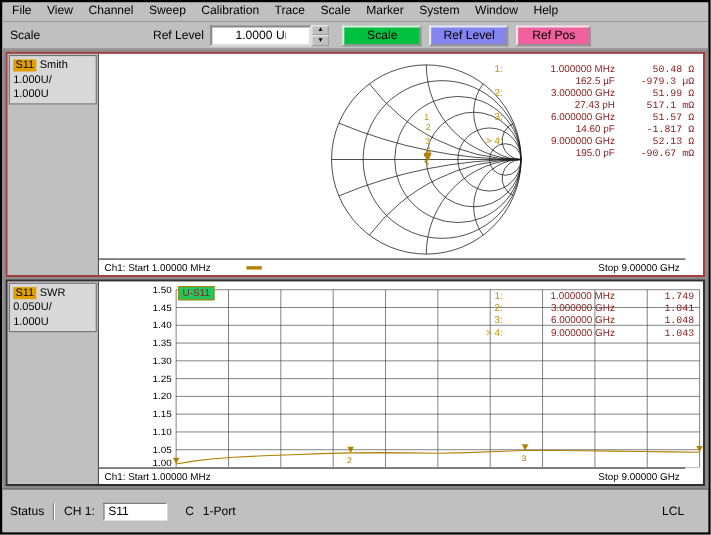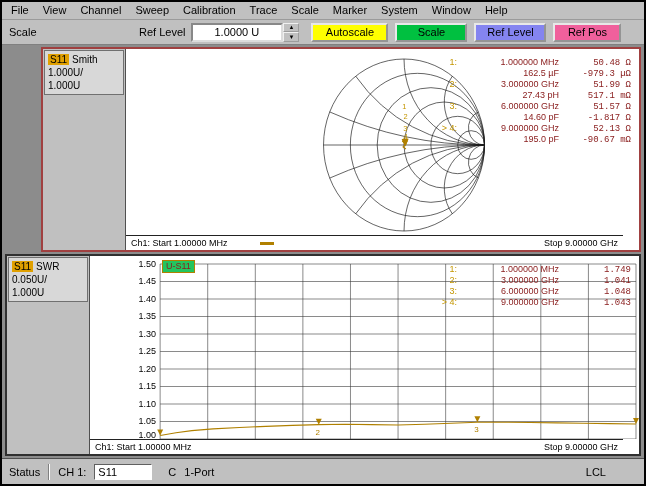--- a/index.html
+++ b/index.html
@@ -26,21 +26,21 @@
   .btn { height: 19px; border: 2px outset #e8e8e8; font-size: 11px; color: #000;
          font-family: "Liberation Sans", sans-serif; margin-right: 7px; cursor: default; }
   .btn-autoscale { width: 77px; background: var(--autoscale_button); }
   .btn-scale     { width: 72px; background: var(--scale_button); }
   .btn-reflevel  { width: 72px; background: var(--ref_level_button); }
   .btn-refpos    { width: 68px; background: var(--ref_pos_button); }
   
   .main { flex: 1; background: #8c8c8c; padding: 2px 3px; display: flex;
           flex-direction: column; gap: 2px; }
   .panel { display: flex; background: #c0c0c0; }
-  .panel-smith { height: 205px; border: 2px solid var(--active_panel_border); margin-left: 36px; }
+  .panel-smith { height: 205px; border: 2px solid var(--active_panel_border); }
   .panel-swr   { flex: 1; border: 2px solid #303030; }
   .sidebar { width: 83px; background: #c0c0c0; border-right: 1px solid #505050; }
   .trace-info { margin: 1px; background: #d8d8d8; border: 1px solid #707070;
                 padding: 2px 3px; font-size: 10px; color: #000; }
   .badge { background: var(--badge); padding: 0 2px; margin-right: 3px; }
   .ti-line { line-height: 13px; white-space: nowrap; }
   .plot { flex: 1; background: #fff; position: relative; overflow: hidden; }
   .plot svg { display: block; width: 100%; height: calc(100% - 15px); }
   .plot-footer { position: absolute; left: 0; right: 16px; bottom: 0; height: 15px;
                  background: #fff; border-top: 1px solid #222; display: flex;
@@ -51,32 +51,32 @@
                 background: var(--trace); margin-left: 32px; }
   .readout { position: absolute; top: 8px; right: 8px; font-size: 9px; }
   .ro-row { display: flex; height: 11px; align-items: baseline; white-space: nowrap; }
   .ro-num  { width: 30px;  text-align: right; color: var(--marker_number); }
   .ro-freq { width: 102px; text-align: right; color: var(--readout_text); }
   .ro-val  { width: 72px;  text-align: right; color: var(--readout_text); font-family: Liberation Mono, monospace; }
   .trace-tag { position: absolute; left: 72px; top: 4px; border: 1px solid var(--trace);
                background: #22c55e; color: var(--readout_text); font-size: 9px;
                line-height: 11px; padding: 0 3px; }
   
-  .statusbar { height: 26px; border-top: 1px solid #505050; display: flex;
+  .statusbar { height: 40px; border-top: 1px solid #505050; display: flex;
                align-items: center; font-size: 11px; color: #000; }
   .sb-status { margin-left: 7px; }
   .sep { width: 2px; height: 16px; border-left: 1px solid #808080;
          border-right: 1px solid #ffffff; margin: 0 8px; }
   .trace-box { width: 58px; height: 16px; background: #fff; border: 1px solid;
                border-color: #606060 #fff #fff #606060; margin-left: 8px;
                padding: 0 3px; line-height: 14px; }
   .sb-cal { margin-left: 16px; }
   .sb-caltype { margin-left: 8px; }
   .spacer { flex: 1; }
-  .sb-mode { margin-right: 38px; }
+  .sb-mode { margin-right: 22px; }
 </style>
 </head>
 <body>
 
 <div class="window">
 
   <div class="menubar">
     <span class="mi">File</span>
     <span class="mi">View</span>
     <span class="mi">Channel</span>
@@ -91,21 +91,20 @@
   </div>
 
   <div class="toolbar">
     <span class="tb-label">Scale</span>
     <span class="tb-ref-label">Ref Level</span>
     <input class="tb-input" value="1.0000 Units" style="">
     <div class="spin">
       <button class="spin-btn"><span>▲</span></button>
       <button class="spin-btn"><span>▼</span></button>
     </div>
-    <button class="btn btn-autoscale">Autoscale</button>
     <button class="btn btn-scale">Scale</button>
     <button class="btn btn-reflevel">Ref Level</button>
     <button class="btn btn-refpos">Ref Pos</button>
   </div>
 
   <div class="main">
 
     <div class="panel panel-smith">
       <div class="sidebar">
         <div class="trace-info">

